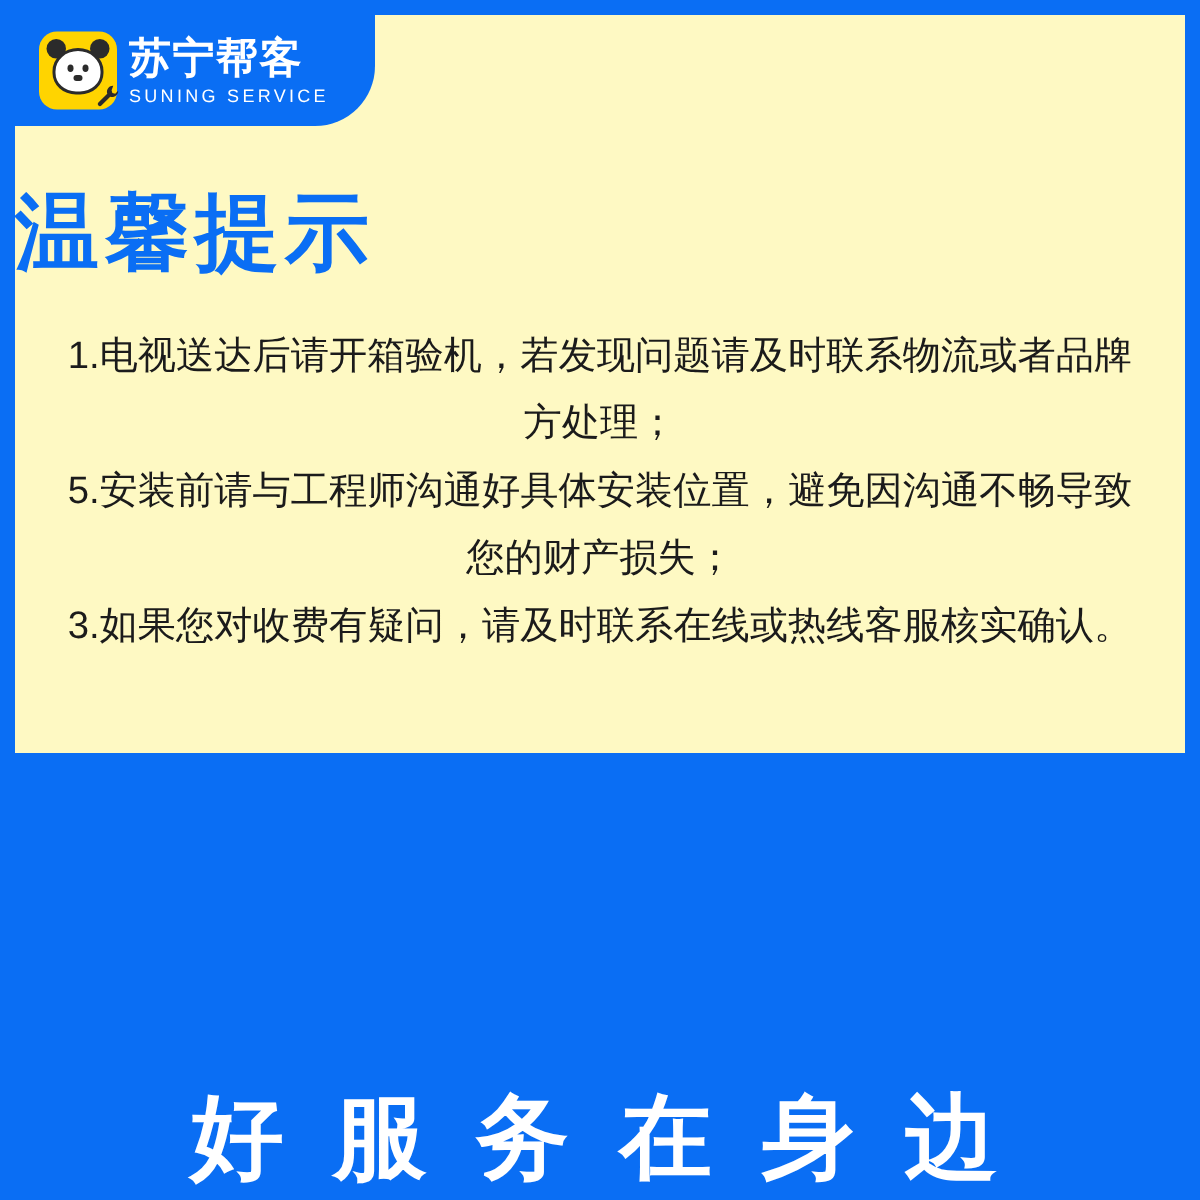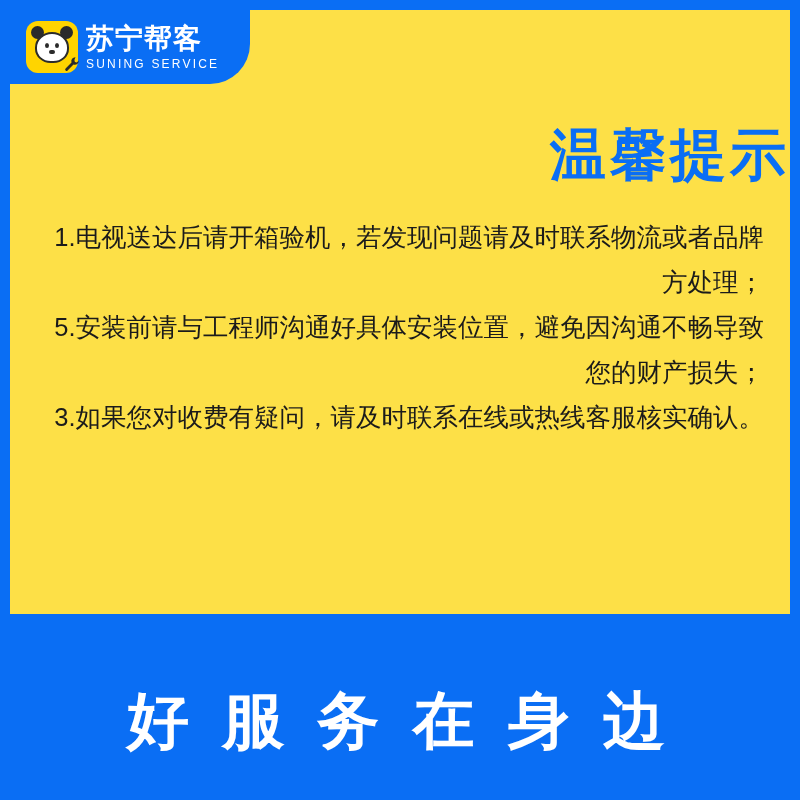--- a/index.html
+++ b/index.html
@@ -19,22 +19,22 @@
     height: 800px;
     background: #0a6ef4;
     box-sizing: border-box;
   }
   
   .card {
     position: absolute;
     left: 10px;
     top: 10px;
     width: 780px;
-    height: 604px;
-    background: #fde047;
+    height: 492px;
+    background: #fef9c3;
     box-sizing: border-box;
     padding-left: 29px;
   }
   
   .brand-band {
     position: absolute;
     left: 0;
     top: 0;
     width: 240px;
     height: 74px;
@@ -122,50 +122,50 @@
     letter-spacing: 2.2px;
     margin-top: 5px;
     white-space: nowrap;
   }
   
   .title {
     position: absolute;
     top: 108px;
     left: 0;
     width: 100%;
-    text-align: right;
+    text-align: left;
     color: #0a6ef4;
     font-size: 56px;
     font-weight: bold;
     letter-spacing: 4px;
   }
   
   .notes {
     position: absolute;
     left: 26px;
     top: 205px;
     width: 728px;
     color: #1b1b1b;
     font-size: 25.5px;
     line-height: 45px;
     letter-spacing: 0px;
   }
   .note-item {
     margin: 0;
-    text-align: right;
+    text-align: center;
   }
   
   .footer {
     position: absolute;
     left: 0;
-    top: 666px;
+    top: 690px;
     width: 800px;
     height: 110px;
     display: flex;
-    align-items: center;
+    align-items: flex-end;
     justify-content: center;
   }
   .slogan {
     color: #ffffff;
     font-size: 62px;
     font-weight: bold;
     letter-spacing: 8px;
     white-space: nowrap;
   }
 </style>

